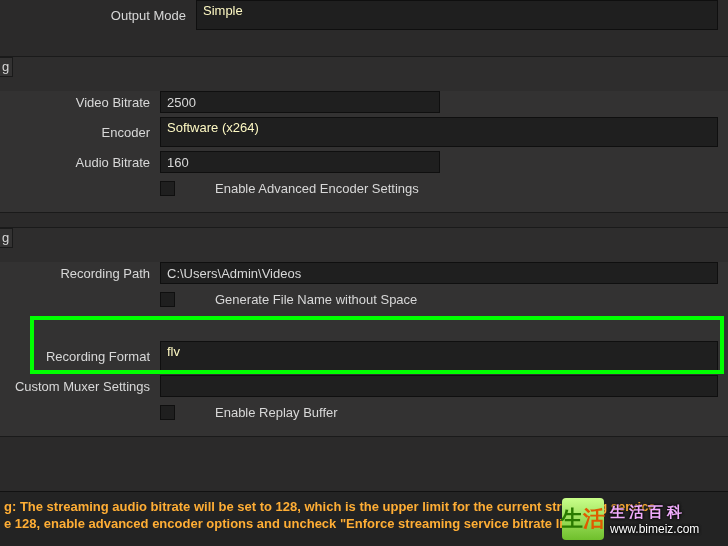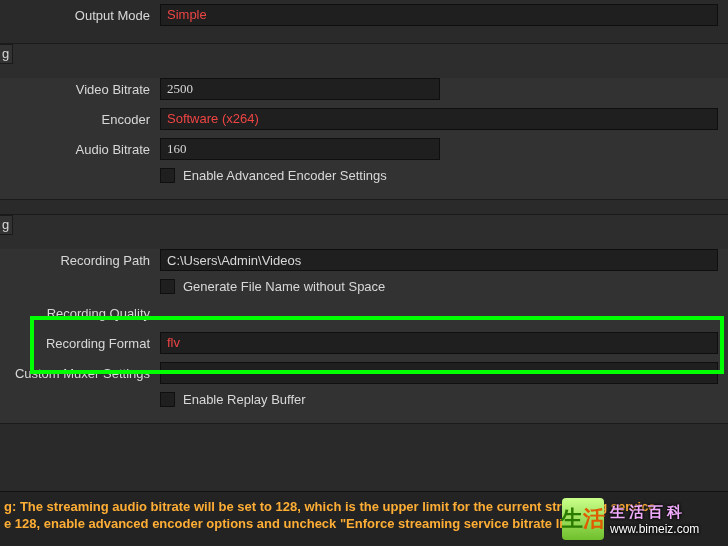--- a/index.html
+++ b/index.html
@@ -57,47 +57,48 @@
     height: 22px;
     padding: 2px 6px;
     flex: 1;
     font-size: 13px;
     line-height: 16px;
     font-family: inherit;
   }
   .value-select {
     background: #1f1f1f;
     border: 1px solid #0f0f0f;
-    color: #ef4444;
-    height: 22px;
+    color: #fef9c3;
+    height: 30px;
     padding: 2px 6px;
     flex: 1;
     position: relative;
   }
   .checkbox-row {
     margin-left: 160px;
     display: flex;
     align-items: center;
     margin-bottom: 8px;
+    gap: 32px;
   }
   .checkbox-box {
     width: 15px;
     height: 15px;
     background: #1f1f1f;
     border: 1px solid #0f0f0f;
     margin-right: 8px;
     flex-shrink: 0;
   }
   .checkbox-label { color: #d8d8d8; }
   .spinner {
     width: 280px;
     flex: none;
     display: flex;
   }
-  .spinner .value-input { flex: 1; font-family: Liberation Serif, serif; }
+  .spinner .value-input { flex: 1; }
   .highlight-box {
     position: absolute;
     border: 4px solid #00ff00;
     pointer-events: none;
     z-index: 50;
   }
   .warning-band {
     position: absolute;
     left: 0; right: 0; bottom: 0;
     background: #232323;
@@ -134,21 +135,21 @@
     text-shadow: 0 0 3px #000, 0 0 3px #000;
   }
   .wm-cn { color:#f0abfc; font-size:15px; font-weight:700; letter-spacing:4px; }
   .wm-url { color:#fff; font-size:12px; }
   .first-block { padding-top: 4px; }
 </style>
 </head>
 <body>
 
 <div class="first-block">
-  <div class="row" style="margin-bottom:17px;">
+  <div class="row" style="margin-bottom:30px;padding-left:36px;">
     <div class="label">Output Mode</div>
     <div class="value-select">
       <span>Simple</span>
     </div>
   </div>
 </div>
 
 <div class="section">
   <div class="section-tab">
     <span>g</span>
@@ -186,21 +187,20 @@
   <div class="section-inner" style="padding-bottom:8px;">
     <div class="row">
       <div class="label">Recording Path</div>
       <input class="value-input" value="C:\Users\Admin\Videos" style="">
     </div>
     <div class="checkbox-row">
       <div class="checkbox-box"></div>
       <span class="checkbox-label">Generate File Name without Space</span>
     </div>
     <div class="row">
-      <div class="label">Recording Quality</div>
     </div>
     <div class="row">
       <div class="label">Recording Format</div>
       <div class="value-select">
         <span>flv</span>
       </div>
     </div>
     <div class="row">
       <div class="label">Custom Muxer Settings</div>
       <input class="value-input" value="" style="">

